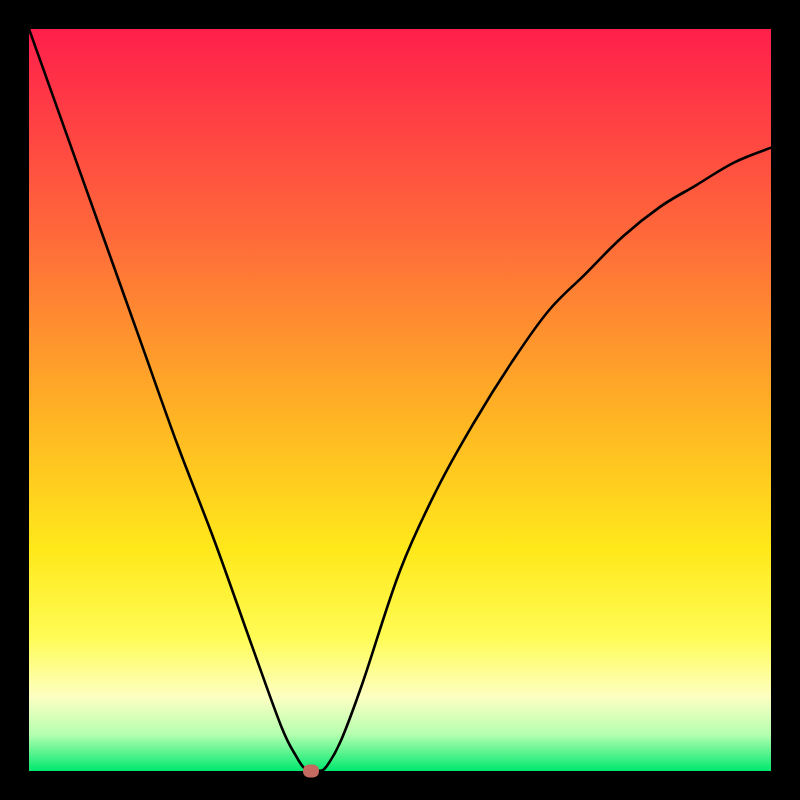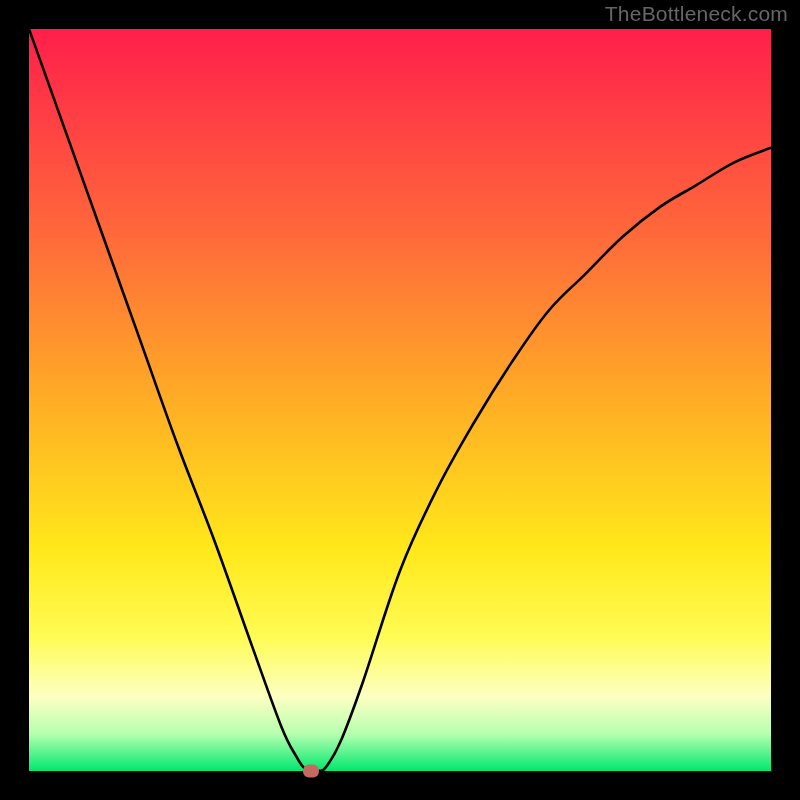--- a/index.html
+++ b/index.html
@@ -56,21 +56,20 @@
     height: 13px;
     border-radius: 6px;
     background: #c46a61;
     transform: translate(-50%, -50%);
   }
 </style>
 </head>
 <body>
 
 <div class="frame">
-  <div class="attribution">TheBottleneck.com</div>
 
   <div class="plot">
     <svg class="curve" viewBox="0 0 742 742" preserveAspectRatio="none">
       <path id="curve-path" fill="none" stroke="#000" stroke-width="2.6" stroke-linejoin="round" stroke-linecap="round" d="M 0,0 C 6.678,18.6984 23.744,66.4832 37.1,103.88 C 50.456,141.27679999999998 60.84400000000001,170.36319999999998 74.2,207.76 C 87.556,245.1568 97.944,274.24320000000006 111.3,311.64000000000004 C 124.65599999999999,349.0368 135.044,379.4588 148.4,415.52 C 161.756,451.58119999999997 172.144,475.91880000000003 185.5,511.98 C 198.856,548.0412 210.5796,582.47 222.6,615.86 C 234.6204,649.25 244.26640000000003,677.446 252.28000000000003,697.48 C 260.2936,717.514 263.1132,719.8142 267.12,727.16 C 271.1268,734.5057999999999 271.8688,735.6188 274.54,738.29 C 277.2112,740.9612 279.2888,741.3322 281.96,742 C 284.6312,742.6678 286.7088,742.6678 289.38,742 C 292.0512,741.3322 292.7932,743.6324 296.8,738.29 C 300.8068,732.9476 304.962,727.6794 311.64,712.32 C 318.318,696.9606000000001 323.21520000000004,683.6788 333.90000000000003,652.96 C 344.58480000000003,622.2412 357.644,576.3856 371,541.66 C 384.356,506.9344 394.744,486.752 408.1,460.04 C 421.456,433.32800000000003 431.844,415.96520000000004 445.2,393.26000000000005 C 458.556,370.55480000000006 468.944,353.93399999999997 482.3,333.9 C 495.656,313.866 506.044,297.9872 519.4,281.96 C 532.756,265.9328 543.144,258.21599999999995 556.5,244.85999999999996 C 569.856,231.50399999999996 580.244,219.7804 593.6,207.76 C 606.956,195.7396 617.3439999999999,187.42920000000004 630.6999999999999,178.08000000000004 C 644.0559999999999,168.73080000000004 654.4440000000001,163.83359999999993 667.8000000000001,155.81999999999994 C 681.1560000000001,147.80639999999994 691.544,140.23800000000006 704.9,133.56000000000006 C 718.256,126.88200000000008 735.322,121.39120000000003 742,118.72000000000003"></path>
     </svg>
     <div id="marker" class="marker" style="left: 281.96px; top: 742px;"></div>
   </div>
 </div>
 
 </body></html>

